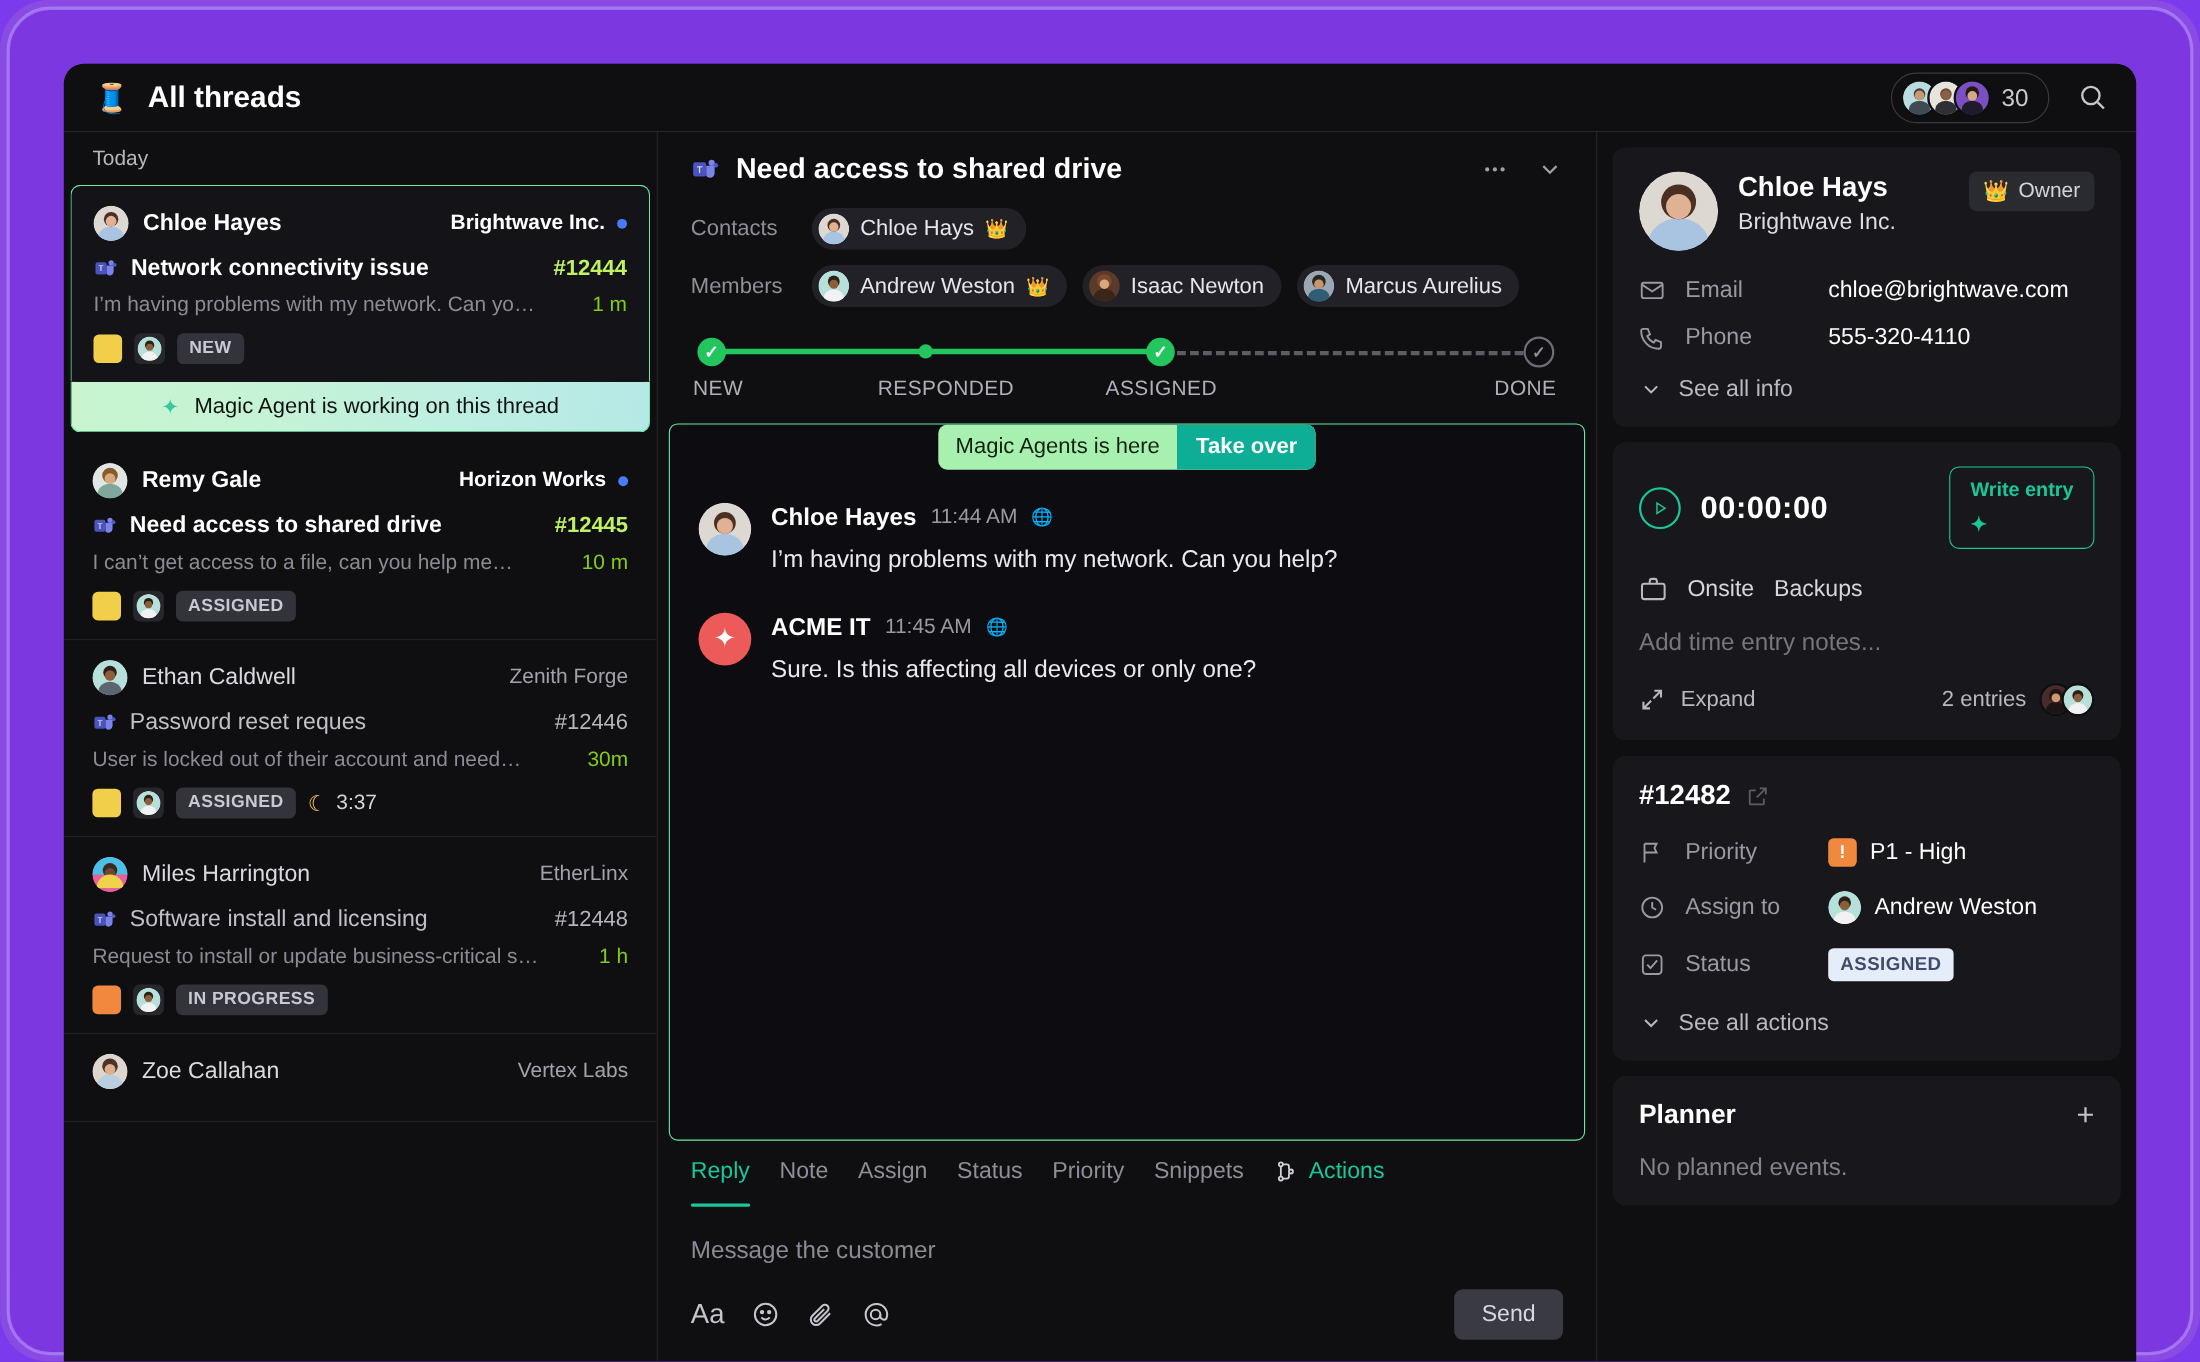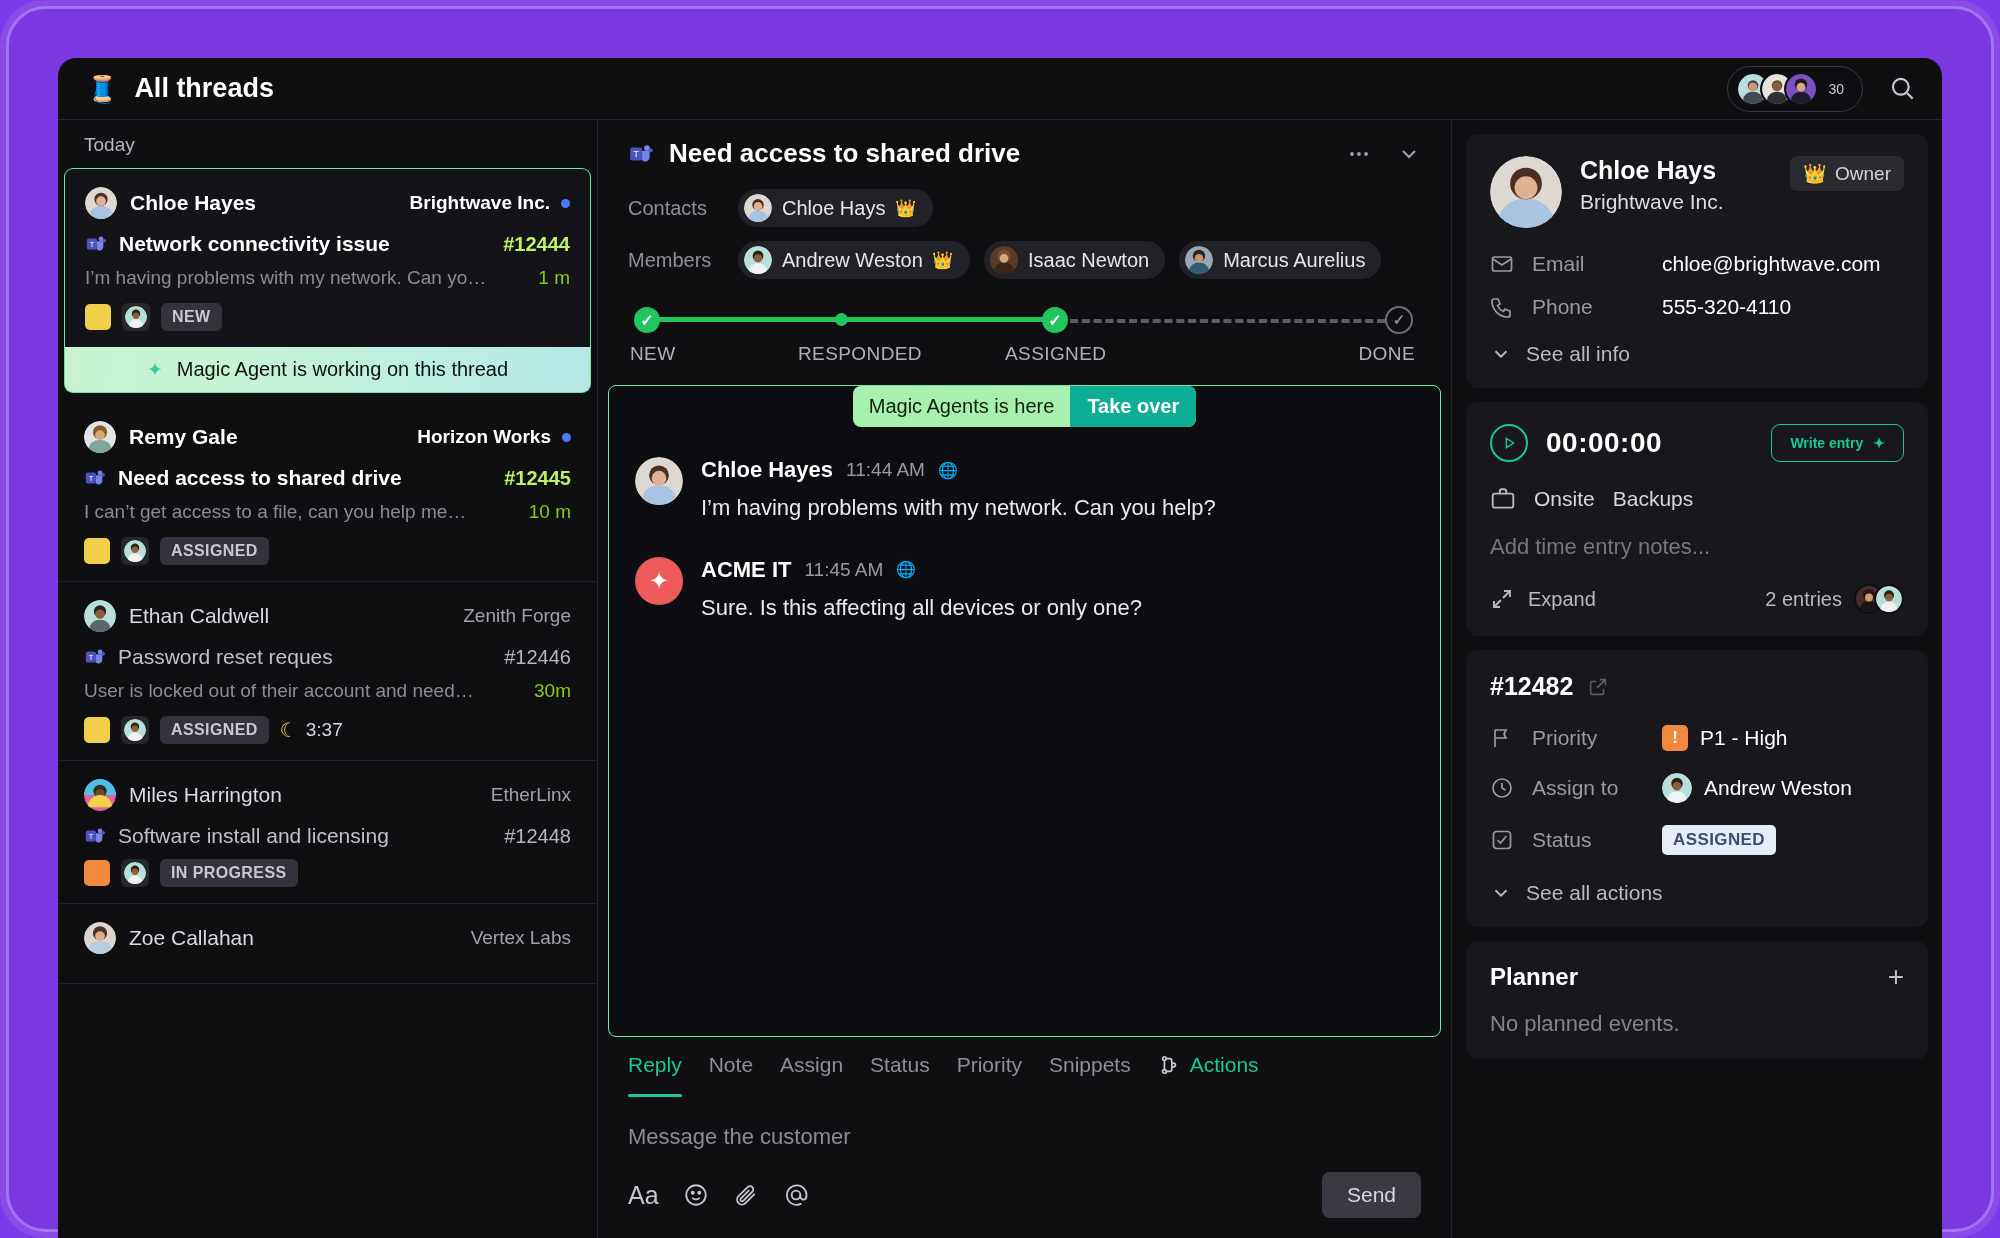--- a/index.html
+++ b/index.html
@@ -55,21 +55,21 @@
     margin-left: auto; display: flex; align-items: center; gap: 26px;
   }
   .avatar-pill {
     display: flex; align-items: center; gap: 10px;
     border: 1px solid #3a3a42; border-radius: 999px;
     padding: 5px 18px 5px 8px;
   }
   .avstack { display: flex; }
   .avstack .av { margin-left: -10px; border: 2px solid #0f0f12; }
   .avstack .av:first-child { margin-left: 0; }
-  .pill-count { font-size: 14px; color: #c9c9d1; font-weight: 500; }
+  .pill-count { font-size: 22px; color: #c9c9d1; font-weight: 500; }
 
   .av {
     border-radius: 50%; overflow: hidden; flex: none;
     background: #2a2a32; display: block;
   }
 
   
   .filterbar {
     height: 52px; flex: 0 0 52px;
     display: flex; align-items: center;
@@ -316,22 +316,22 @@
   
   .timer-head { display:flex; align-items:center; gap:18px; margin-bottom: 24px; }
   .play-circle {
     width: 38px; height: 38px; border-radius: 50%;
     border: 2px solid #19c79a; display:flex; align-items:center; justify-content:center;
     flex:none;
   }
   .timer-val { font-size: 28px; font-weight: bold; color:#fff; letter-spacing:.5px; }
   .write-entry {
     margin-left:auto; border:1.5px solid #19c79a; border-radius: 9px;
-    color:#19c79a; font-size: 14px; font-weight:bold;
-    padding: 10px 18px; display:flex; align-items:flex-end; gap:10px;
+    color:#19c79a; font-size: 18px; font-weight:bold;
+    padding: 10px 18px; display:flex; align-items:flex-start; gap:10px;flex-direction:column;
   }
   .tags-row { display:flex; align-items:center; gap:18px; margin-bottom: 22px; font-size:21px; color:#d6d6de; font-weight:500;}
   .notes-ph { font-size: 22px; color:#76767f; margin-bottom: 24px; }
   .entries-row { display:flex; align-items:center; gap:14px; font-size:20px; color:#b9b9c2; }
   .entries-right { margin-left:auto; display:flex; align-items:center; gap:12px; }
 
   
   .ticket-id-row { display:flex; align-items:center; gap:14px; margin-bottom: 24px; }
   .ticket-id { font-size: 25px; font-weight:bold; color:#fff; }
   .tk-row { display:flex; align-items:center; gap:18px; margin-bottom: 22px; font-size:21px; }
@@ -562,20 +562,24 @@
               <svg width="22" height="22" viewBox="0 0 24 24">
                   <rect x="2" y="6" width="11" height="12" rx="2" fill="#4b53bc"></rect>
                   <text x="7.5" y="15" font-size="8" fill="#fff" text-anchor="middle" font-family="Liberation Sans">T</text>
                   <circle cx="17.5" cy="6.5" r="2.6" fill="#7b83eb"></circle>
                   <circle cx="21" cy="8.5" r="1.9" fill="#5059c9"></circle>
                   <path d="M13 9h7v6a4 4 0 0 1-7 2.6z" fill="#7b83eb"></path>
                 </svg>
               <span class="t-subject">Software install and licensing</span>
               <span class="t-num">#12448</span>
             </div>
+            <div class="t-row3">
+              <span class="t-prev">Request to install or update business-critical s…</span>
+              <span class="t-time">1 h</span>
+            </div>
             <div class="t-row4">
               <span class="prio-sq" style="background:#f0883e"></span>
               <span class="mini-av-box">
                 <svg class="av" width="22" height="22" viewBox="0 0 34 34">
                     <circle cx="17" cy="17" r="17" fill="#b8e0da"></circle>
                     <circle cx="17" cy="12" r="6.5" fill="#2d2016"></circle>
                     <ellipse cx="17" cy="30" rx="11" ry="9" fill="#f2f2f2"></ellipse>
                     <circle cx="17" cy="15" r="5" fill="#8c5e3c"></circle>
                   </svg>
               </span>

